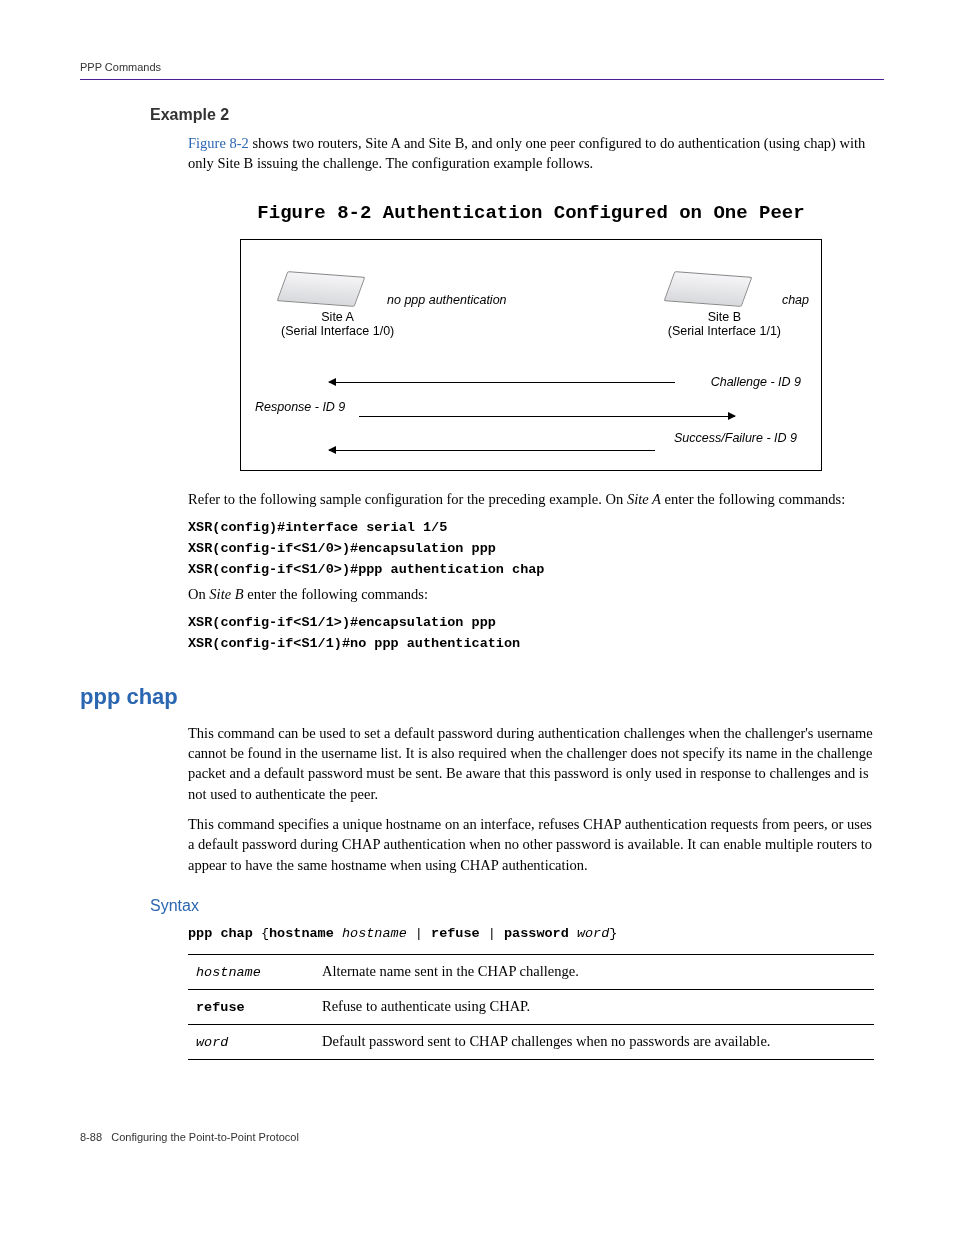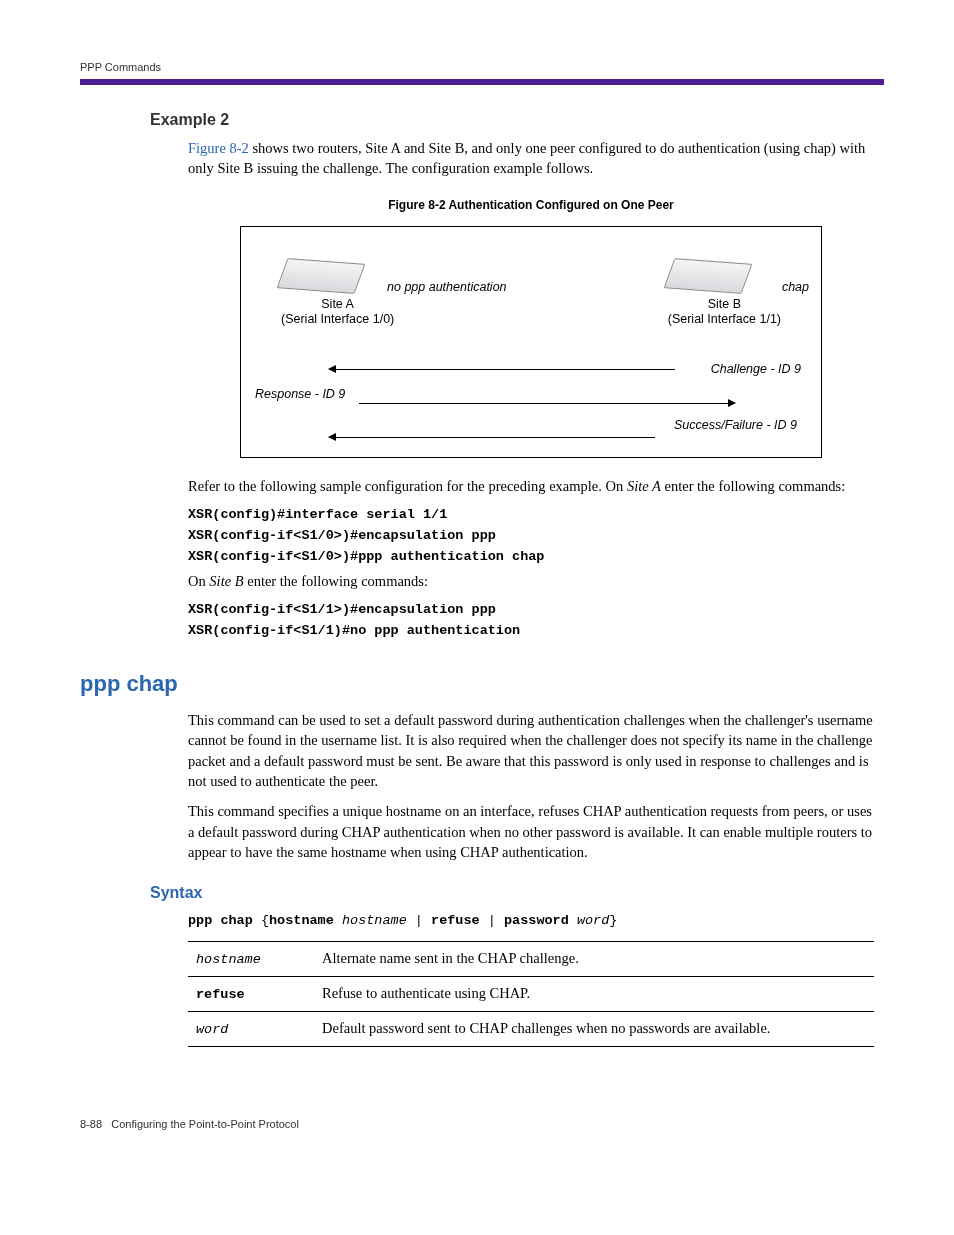--- a/index.html
+++ b/index.html
@@ -10,62 +10,62 @@
     margin: 0;
     padding: 60px 70px 40px 80px;
     line-height: 1.4;
     width: 954px;
     box-sizing: border-box;
   }
   .header-area {
     font-family: Arial, Helvetica, sans-serif;
     font-size: 11px;
     color: #333;
-    border-bottom: 6px solid #4c1d95;
+    border-bottom: 1px solid #4c1d95;
     padding-bottom: 4px;
     margin-bottom: 24px;
   }
   .h2 {
     font-family: Arial, Helvetica, sans-serif;
     font-weight: bold;
     font-size: 16px;
     color: #333;
     margin: 0 0 6px 70px;
   }
   .h1-cmd {
     font-family: Arial, Helvetica, sans-serif;
     font-weight: bold;
     font-size: 22px;
     color: #2b66b1;
     margin: 28px 0 10px 0;
   }
   .h2-syntax {
     font-family: Arial, Helvetica, sans-serif;
-    font-weight: bold;
+    font-weight: normal;
     font-size: 16px;
     color: #2b66b1;
     margin: 20px 0 8px 70px;
   }
   .body-indent {
     margin-left: 108px;
     margin-right: 10px;
   }
   p { margin: 0 0 10px 0; }
   .link { color: #2b66b1; }
   .italic-times { font-style: italic; font-family: "Times New Roman", serif; }
   .mono { font-family: "Courier New", monospace; font-size: 13.5px; }
   .mono-bold { font-family: "Courier New", monospace; font-size: 13.5px; font-weight: bold; }
   .mono-italic { font-family: "Courier New", monospace; font-size: 13.5px; font-style: italic; }
   .code-line { font-family: "Courier New", monospace; font-weight: bold; font-size: 13.5px; margin: 2px 0; }
   .figure-caption {
-    font-family: Liberation Sans, sans-serif;
+    font-family: Liberation Mono, monospace;
     font-weight: bold;
-    font-size: 12px;
+    font-size: 19px;
     text-align: center;
-    margin: 19px 0 12px 0;
+    margin: 27px 0 12px 0;
   }
   .figure-box {
     border: 1px solid #000;
     margin: 0 auto 18px auto;
     width: 580px;
     height: 230px;
     position: relative;
     font-family: Arial, Helvetica, sans-serif;
     font-size: 12.5px;
   }
@@ -166,21 +166,21 @@
 
     <div class="arrow-line arrow-head-left" style="left:88px; top:210px; width:326px;"></div>
     <span class="callout" style="right:24px; top:190px;">Success/Failure - ID 9</span>
   </div>
 
   <p>
     <span>Refer to the following sample configuration for the preceding example. On </span><span class="italic-times">Site A</span><span> enter the following commands:</span>
   </p>
 
   <div>
-    <div class="code-line">XSR(config)#interface serial 1/1</div>
+    <div class="code-line">XSR(config)#interface serial 1/5</div>
     <div class="code-line">XSR(config-if&lt;S1/0&gt;)#encapsulation ppp</div>
     <div class="code-line">XSR(config-if&lt;S1/0&gt;)#ppp authentication chap</div>
   </div>
 
   <p style="margin-top:4px">
     <span>On </span><span class="italic-times">Site B</span><span> enter the following commands:</span>
   </p>
 
   <div>
     <div class="code-line">XSR(config-if&lt;S1/1&gt;)#encapsulation ppp</div>

